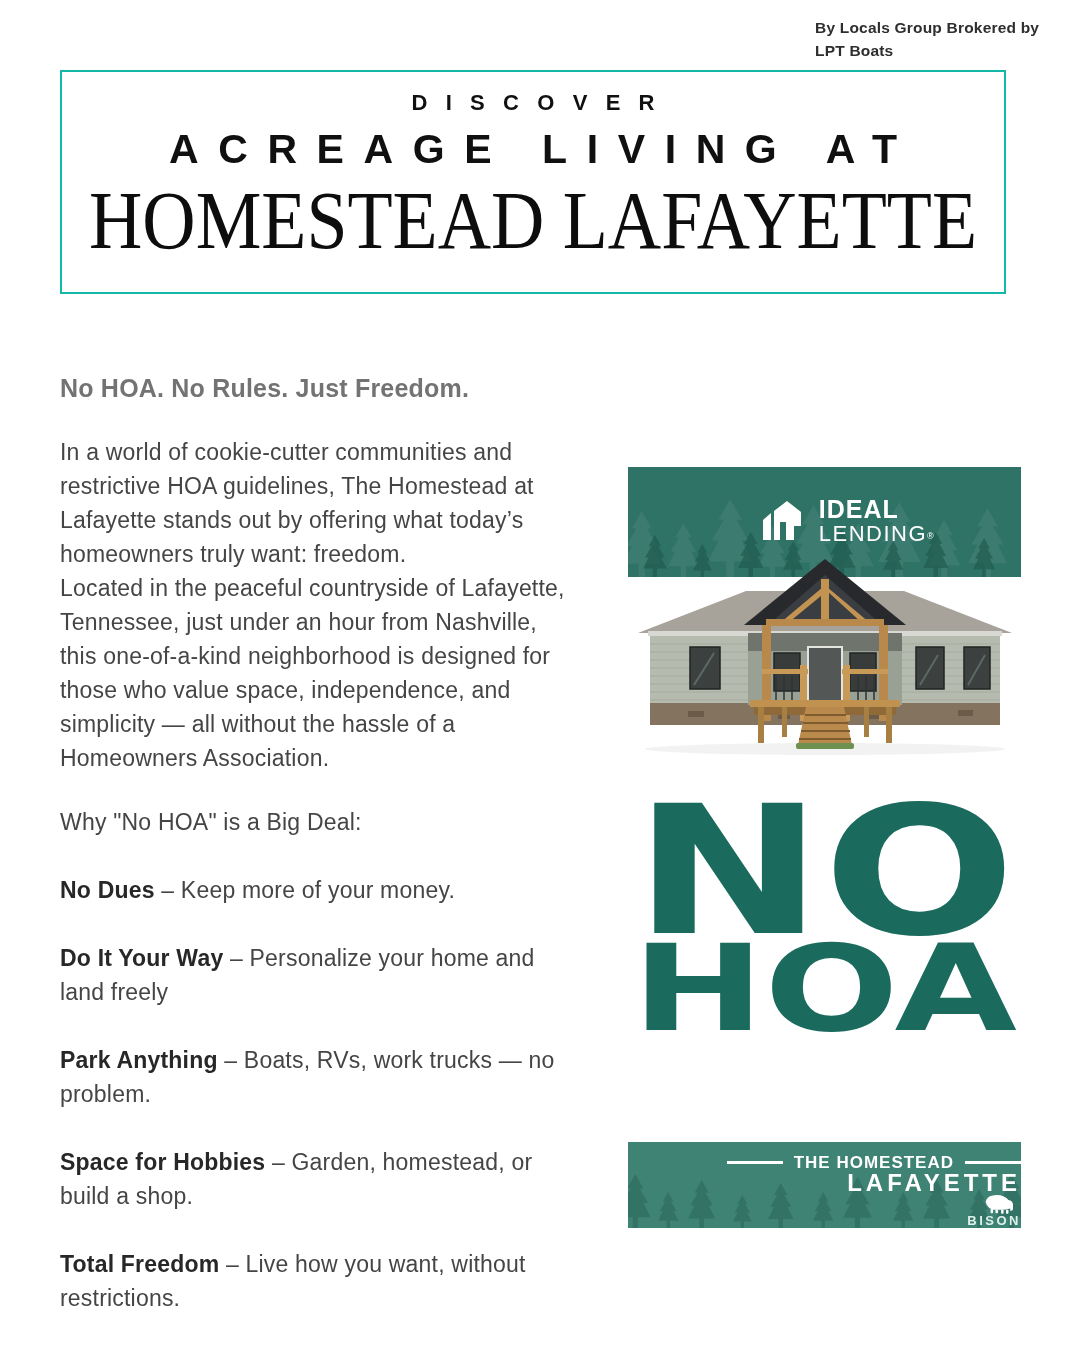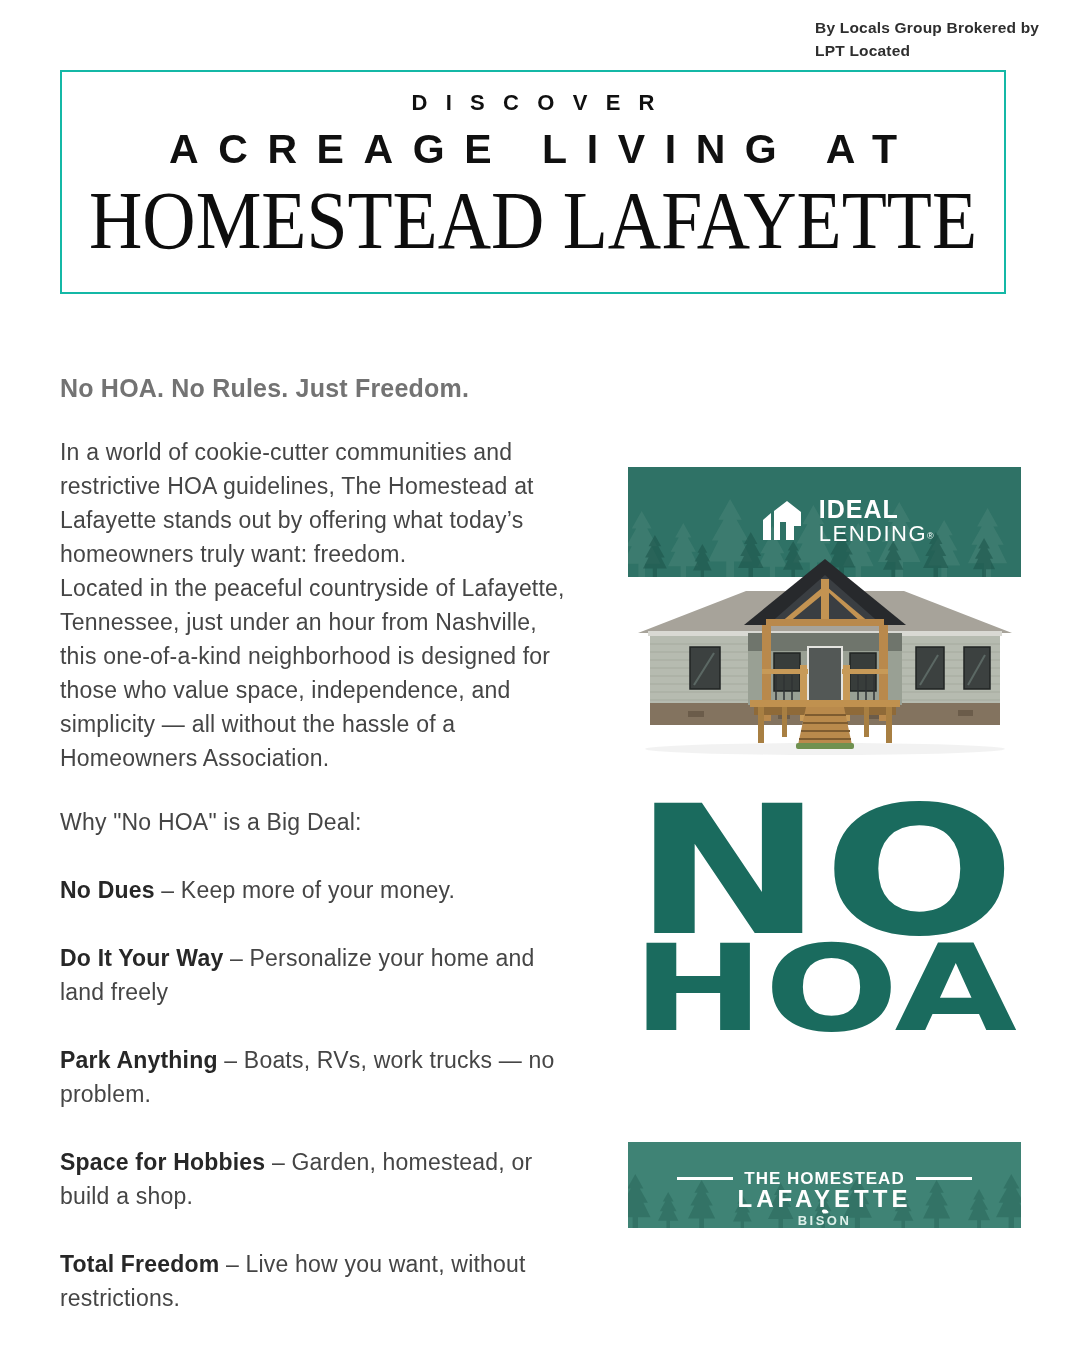--- a/index.html
+++ b/index.html
@@ -55,37 +55,37 @@
   .house-art { position:absolute; left:628px; top:545px; z-index:2; }
 
   .nohoa-art { position:absolute; left:628px; top:793px; z-index:1; }
 
   .bison-banner {
     position:absolute; left:628px; top:1142px; width:393px; height:86px;
     background:#3f8375; overflow:hidden;
   }
   .bison-content {
     position:absolute; inset:0; z-index:2; display:flex; flex-direction:column;
-    align-items:center; padding-top:28px; color:#ffffff;
+    align-items:flex-end; padding-top:12px; color:#ffffff;
   }
   .banner-row { display:flex; align-items:center; gap:11px; }
   .rule { width:56px; height:2.5px; background:#ffffff; }
   .community-prefix { font-size:17px; font-weight:700; letter-spacing:1px; line-height:17px; }
   .community-name { font-size:24px; font-weight:700; letter-spacing:4px; line-height:19px; margin-top:2px; }
   .bison-icon { margin-top:1px; }
   .animal-label { font-size:13px; font-weight:600; letter-spacing:2.5px; line-height:14px; color:#def0ea; }
 </style>
 </head>
 <body>
 
 <div class="page">
 
   <div class="broker">
     <div>By Locals Group Brokered by</div>
-    <div>LPT Located</div>
+    <div>LPT Boats</div>
   </div>
 
   <div class="hero-box">
     <svg class="kicker-svg" width="700" height="30">
       <text x="350" y="23" text-anchor="middle" textLength="243" lengthAdjust="spacing" font-family="Liberation Sans, sans-serif" font-size="22" font-weight="bold" fill="#101010">DISCOVER</text>
     </svg>
     <svg class="subtitle-svg" width="900" height="48">
       <text x="450" y="39" text-anchor="middle" textLength="728" lengthAdjust="spacing" font-family="Liberation Sans, sans-serif" font-size="41" font-weight="bold" fill="#101010">ACREAGE LIVING AT</text>
     </svg>
     <svg class="title-svg" width="934" height="100">

